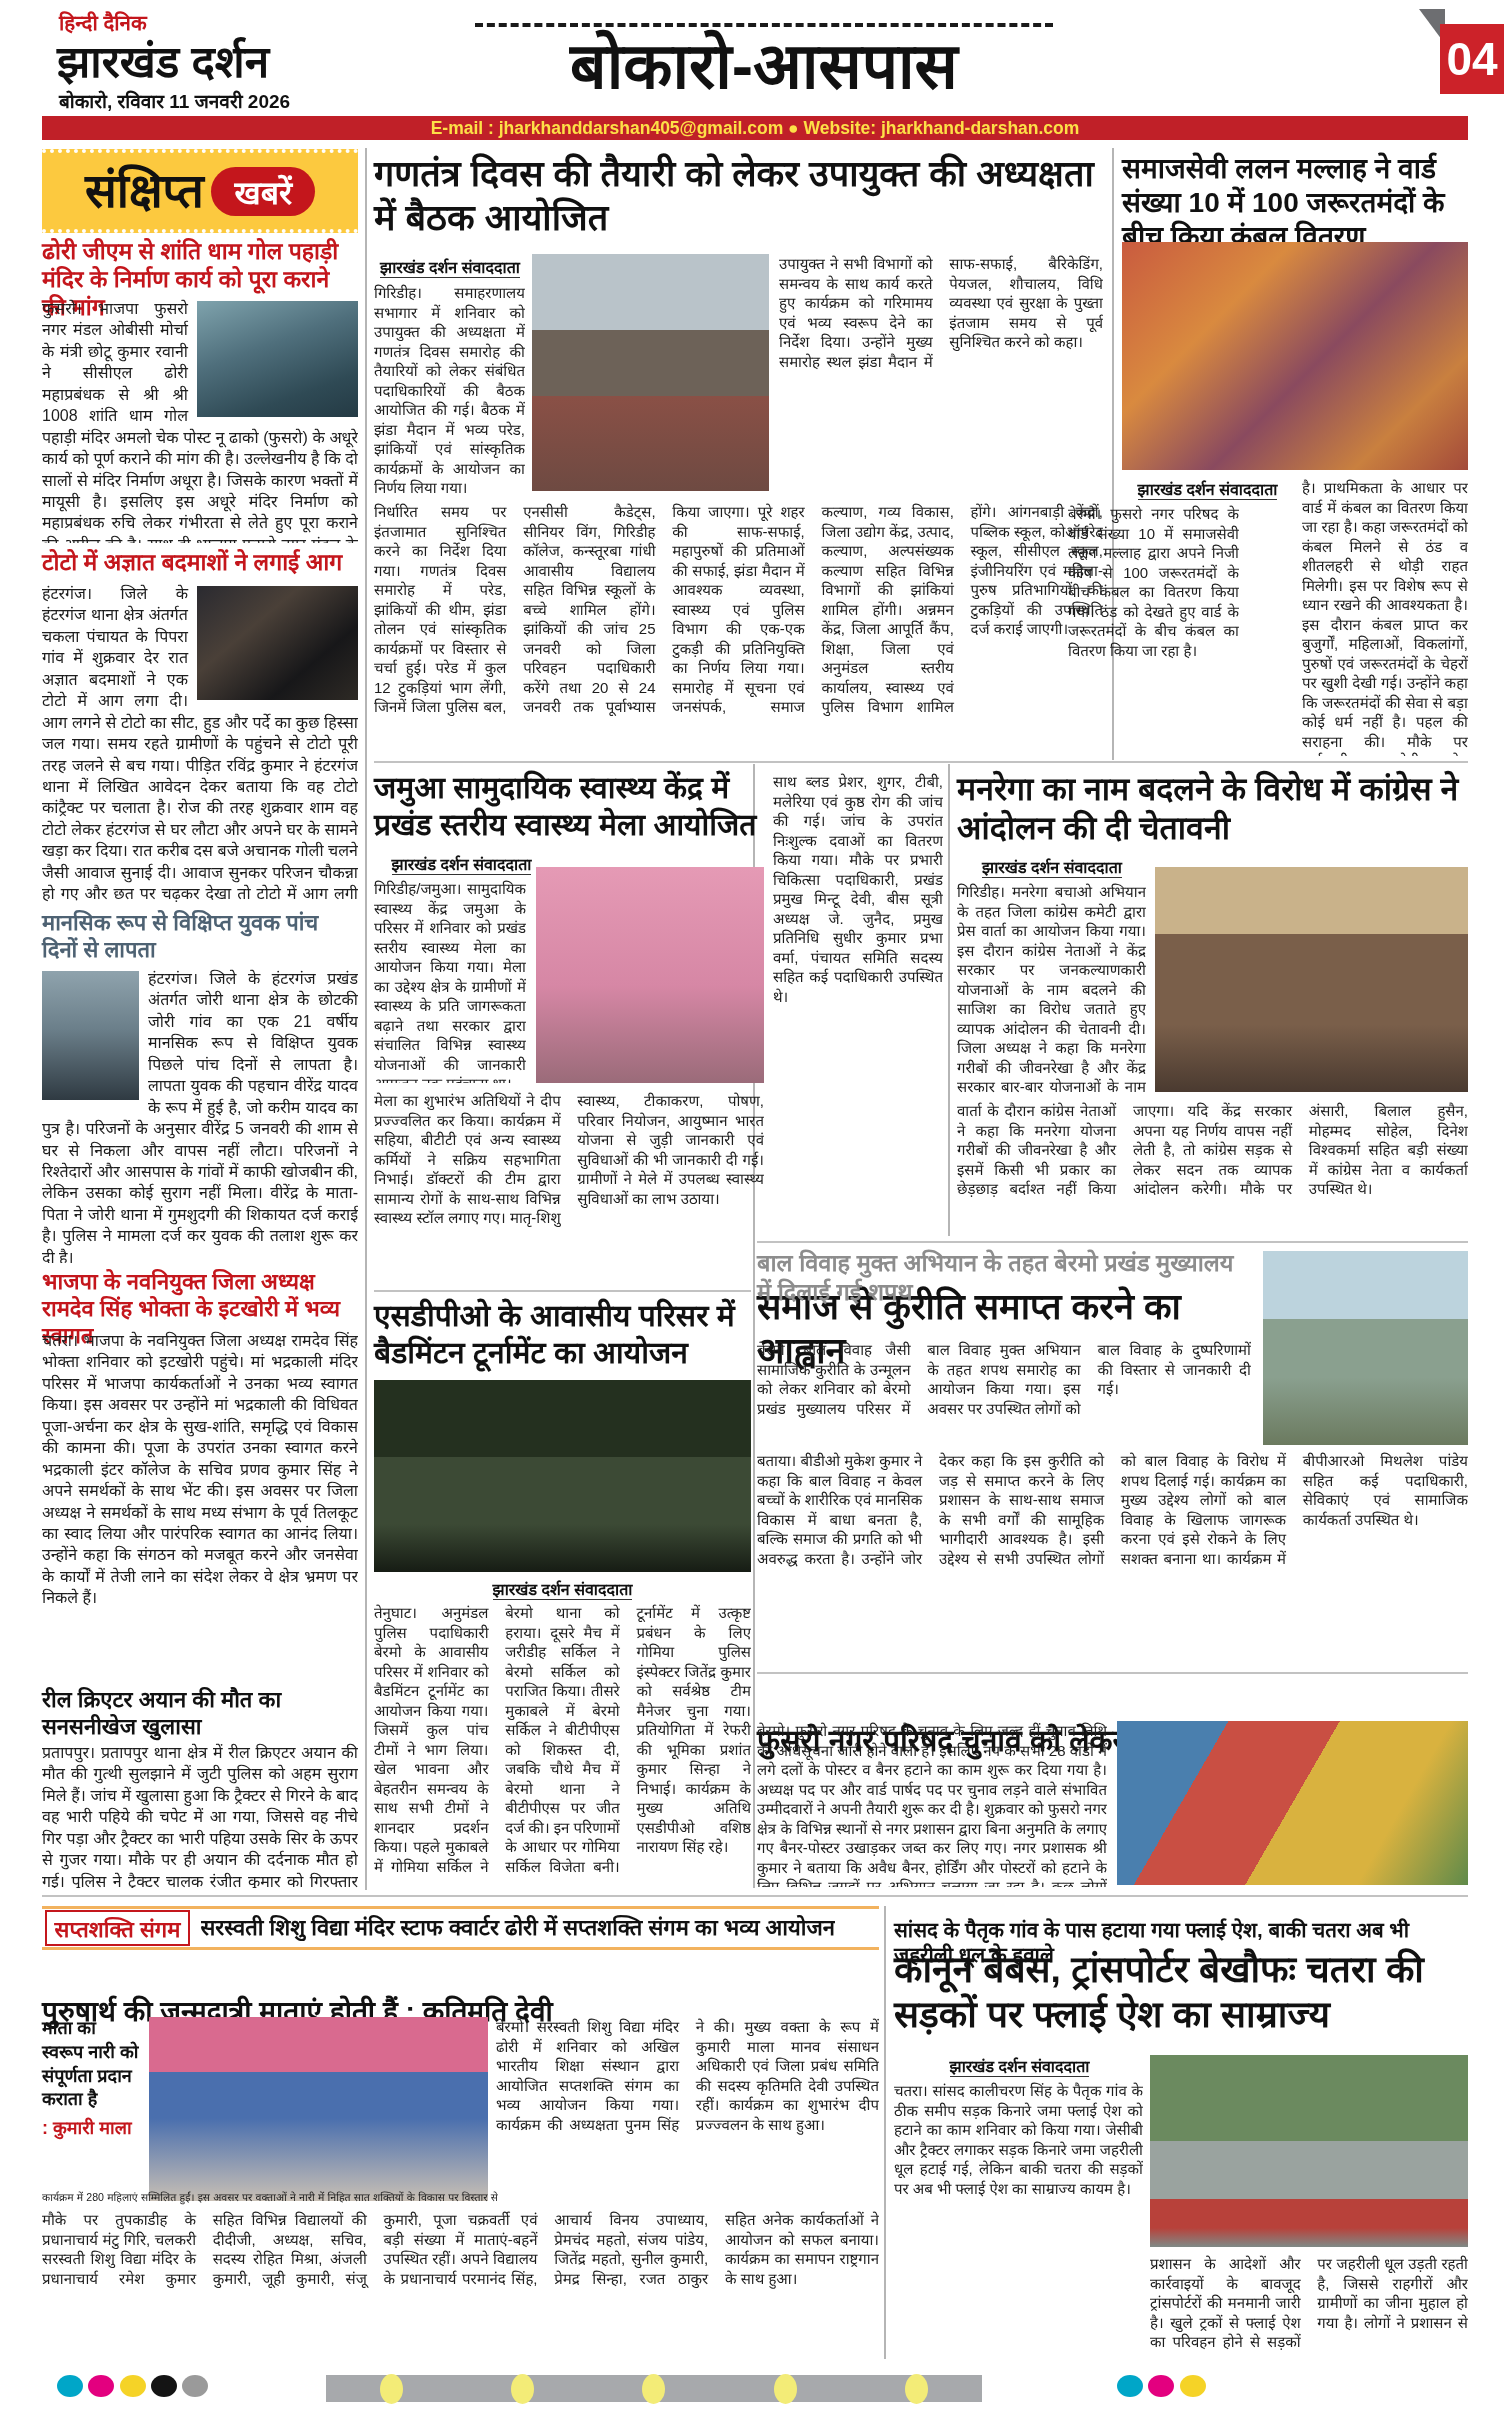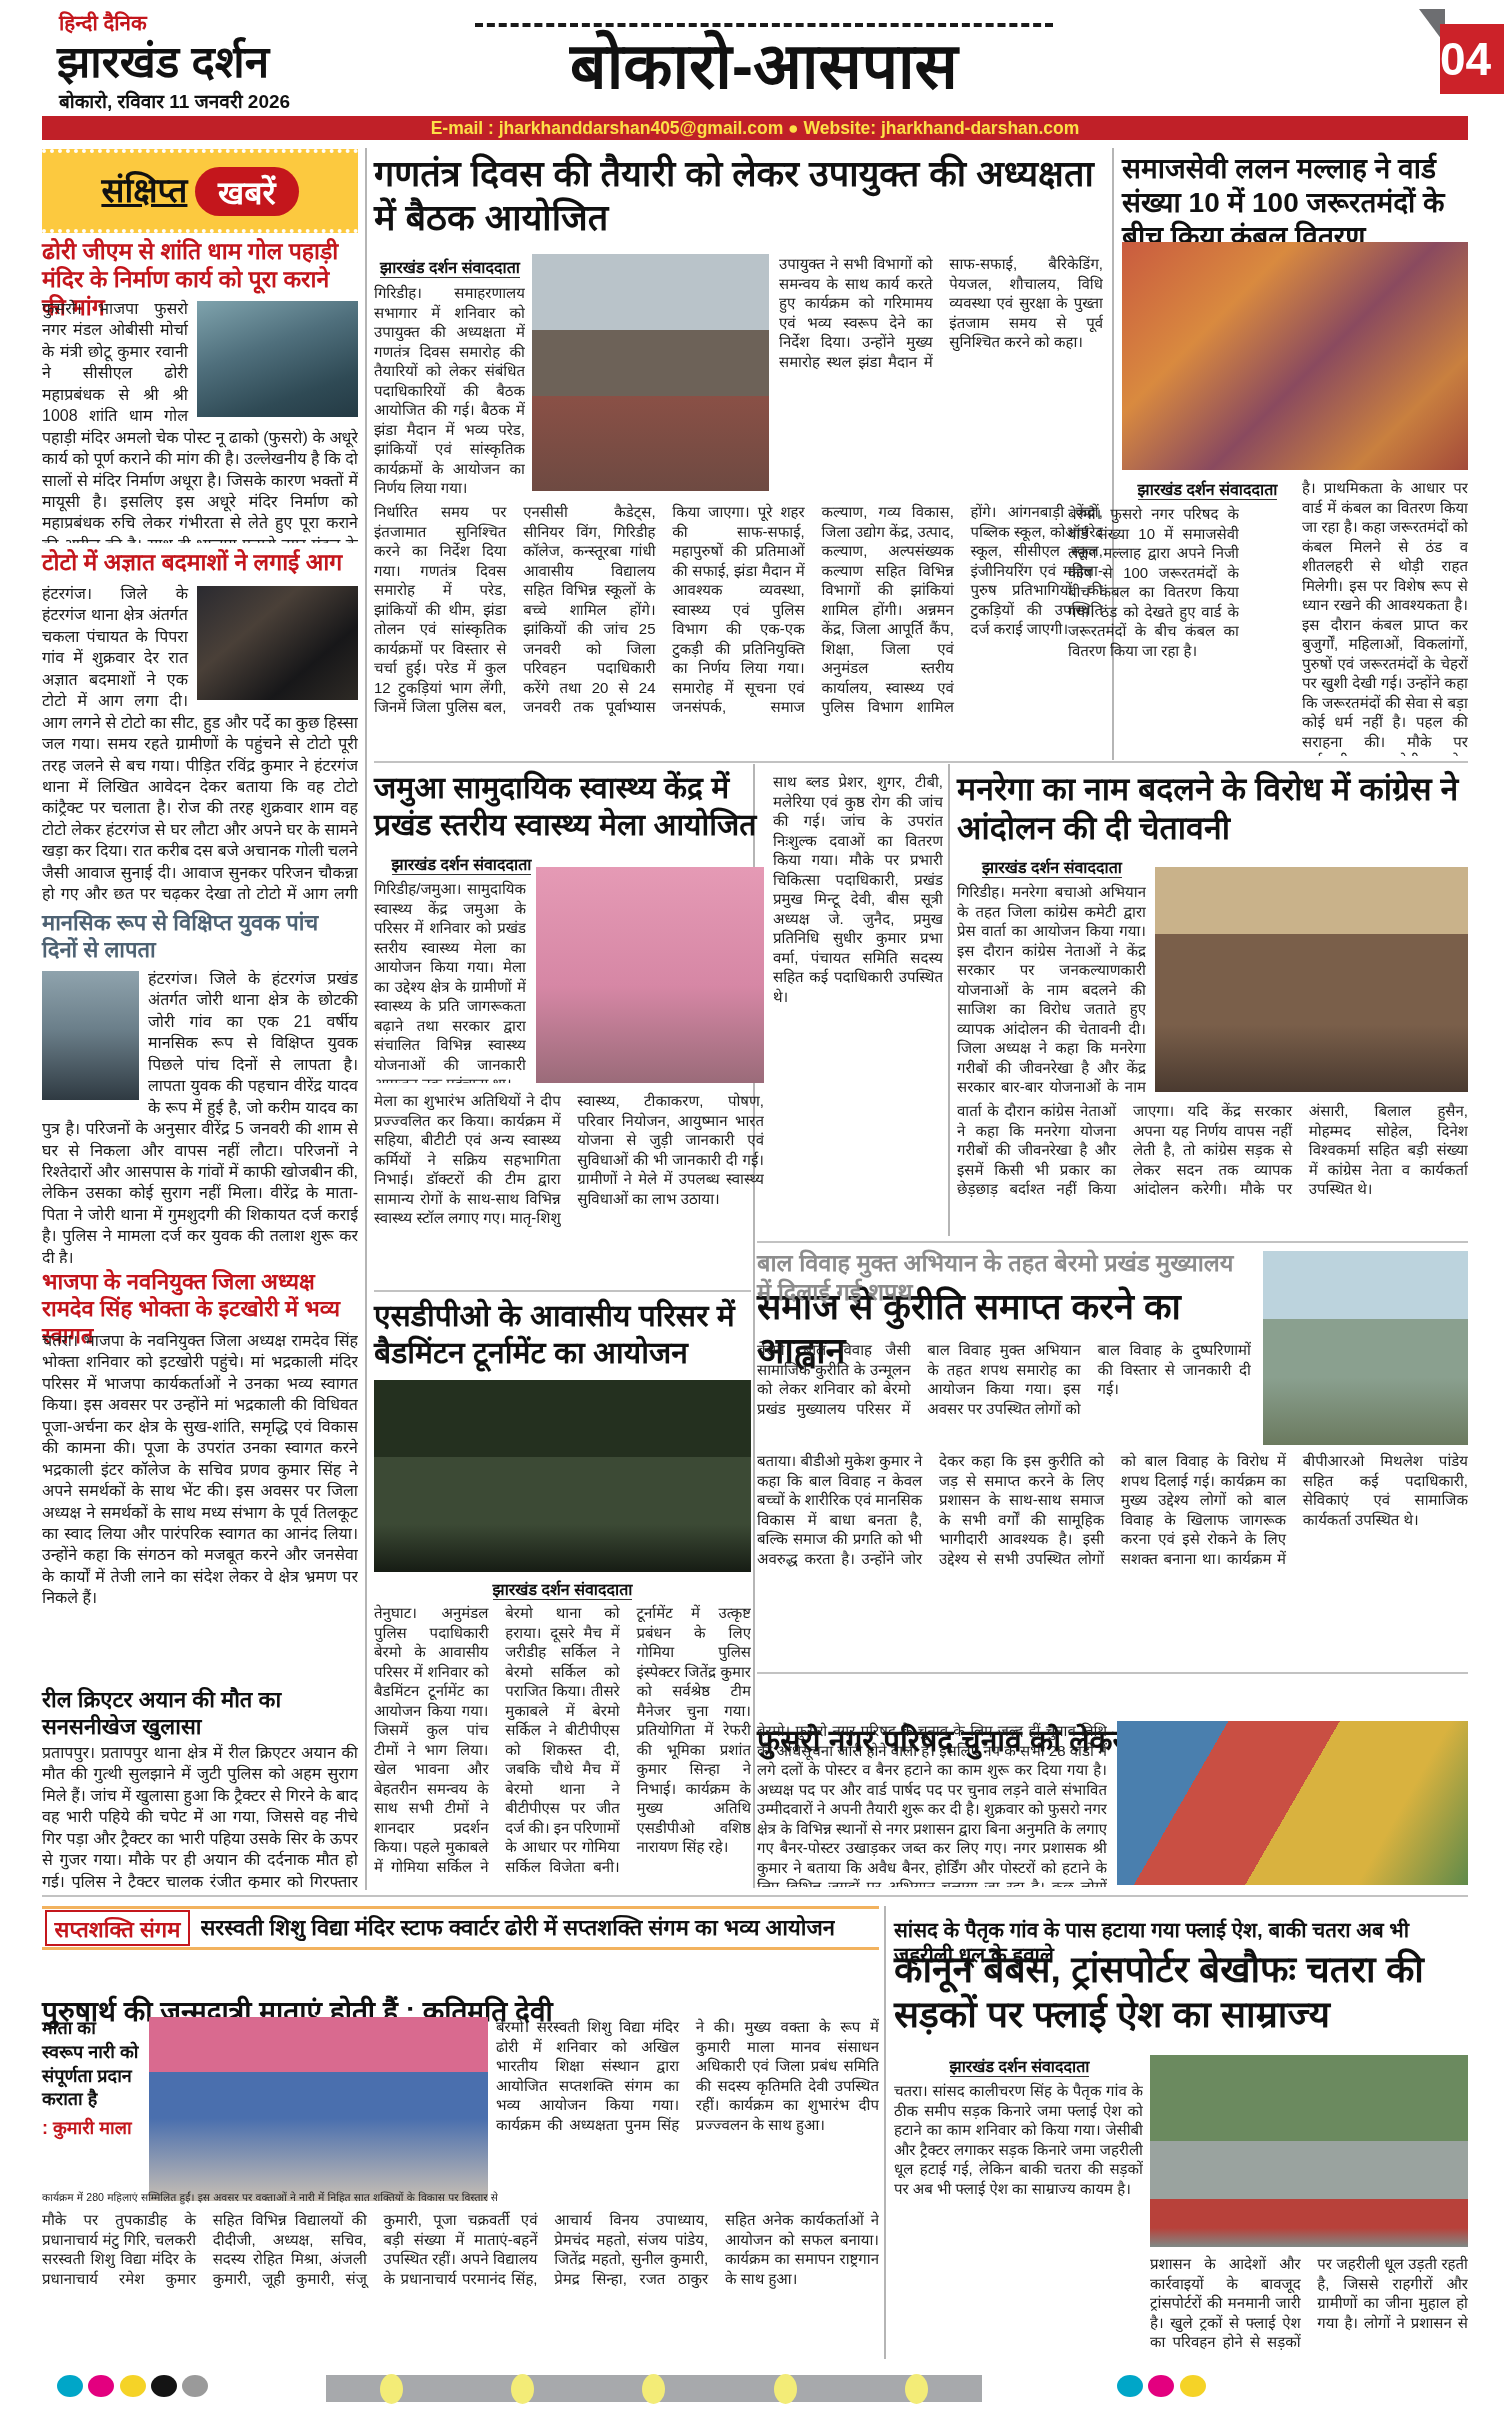--- a/index.html
+++ b/index.html
@@ -47,37 +47,37 @@
   <div class="abs" style="left:59px;top:8px;">
     <span class="red" style="font-size:20.5px;font-weight:bold;">हिन्दी दैनिक</span>
   </div>
   <div class="abs hl blk" style="left:57px;top:35px;font-size:44px;">झारखंड दर्शन</div>
   <div class="abs hl blk" style="left:59px;top:90px;font-size:19px;">बोकारो, रविवार 11 जनवरी 2026</div>
 
   <div class="abs" style="left:475px;top:23px;width:578px;border-top:4.6px dashed #1a1a1a;"></div>
   <div class="abs hl blk" style="left:475px;top:27px;width:578px;text-align:center;font-size:64px;">बोकारो-आसपास</div>
 
   <div class="abs" style="left:1419px;top:9px;width:0;height:0;border-top:35px solid #6d6e71;border-left:26px solid transparent;"></div>
-  <div class="abs" style="left:1440px;top:24px;width:64px;height:70px;background:#cc2229;color:#fff;font-weight:bold;font-size:46px;text-align:left;line-height:70px;">04</div>
+  <div class="abs" style="left:1440px;top:24px;width:64px;height:70px;background:#cc2229;color:#fff;font-weight:bold;font-size:46px;text-align:center;line-height:70px;">04</div>
 
   <div class="abs" style="left:42px;top:116px;width:1426px;height:24px;background:#c02028;color:#fde047;font-weight:bold;font-size:17.5px;text-align:center;line-height:24px;">E-mail : jharkhanddarshan405@gmail.com    ● Website: jharkhand-darshan.com</div>
 
   <div class="abs vrule" style="left:365px;top:148px;height:1742px;"></div>
   <div class="abs vrule" style="left:1112px;top:148px;height:612px;"></div>
   <div class="abs vrule" style="left:753px;top:764px;height:1124px;"></div>
   <div class="abs vrule" style="left:948px;top:764px;height:472px;"></div>
   <div class="abs vrule" style="left:884px;top:1906px;height:453px;"></div>
   <div class="abs hrule" style="left:374px;top:761px;width:1094px;"></div>
   <div class="abs hrule" style="left:374px;top:1290px;width:377px;"></div>
   <div class="abs hrule" style="left:757px;top:1241px;width:711px;"></div>
   <div class="abs hrule" style="left:757px;top:1672px;width:711px;"></div>
   <div class="abs hrule" style="left:42px;top:1895px;width:1426px;"></div>
 
   <div class="abs" style="left:42px;top:149px;width:316px;height:76px;background:#fcc93f;border-top:4.6px dotted #fff;border-bottom:4.6px dotted #fff;display:flex;align-items:center;justify-content:center;gap:7.6px;">
-    <span class="hl blk" style="font-size:34px;text-decoration:underline;">संक्षिप्त</span>
+    <span class="hl blk" style="font-size:47px;">संक्षिप्त</span>
     <span class="pill" style="font-size:32px;">खबरें</span>
   </div>
 
   <div class="abs hl red" style="left:42px;top:237px;width:316px;font-size:23px;">ढोरी जीएम से शांति धाम गोल पहाड़ी मंदिर के निर्माण कार्य को पूरा कराने की मांग</div>
   <div class="abs" style="left:42px;top:298px;width:316px;height:245px;overflow:hidden;">
     <div class="ph ph-temple fl-r" style="width:161px;height:116px;"></div>
     <div class="body">फुसरो। भाजपा फुसरो नगर मंडल ओबीसी मोर्चा के मंत्री छोटू कुमार रवानी ने सीसीएल ढोरी महाप्रबंधक से श्री श्री 1008 शांति धाम गोल पहाड़ी मंदिर अमलो चेक पोस्ट नू ढाको (फुसरो) के अधूरे कार्य को पूर्ण कराने की मांग की है। उल्लेखनीय है कि दो सालों से मंदिर निर्माण अधूरा है। जिसके कारण भक्तों में मायूसी है। इसलिए इस अधूरे मंदिर निर्माण को महाप्रबंधक रुचि लेकर गंभीरता से लेते हुए पूरा कराने की अपील की है। साथ ही भाजपा फुसरो नगर मंडल के ओबीसी मोर्चा मंत्री छोटू कुमार रवानी ने गोल पहाड़ी मंदिर के समीप पर्यटन स्थल बनवाने की अपील की है। ताकि पर्यटकों को सुविधा और गोल पहाड़ी मंदिर अमलो चेक पोस्ट स्थित ढाको की सुंदरता बढ़ेगी।</div>
   </div>
 
   <div class="abs hl red" style="left:42px;top:548px;width:316px;font-size:23px;">टोटो में अज्ञात बदमाशों ने लगाई आग</div>

